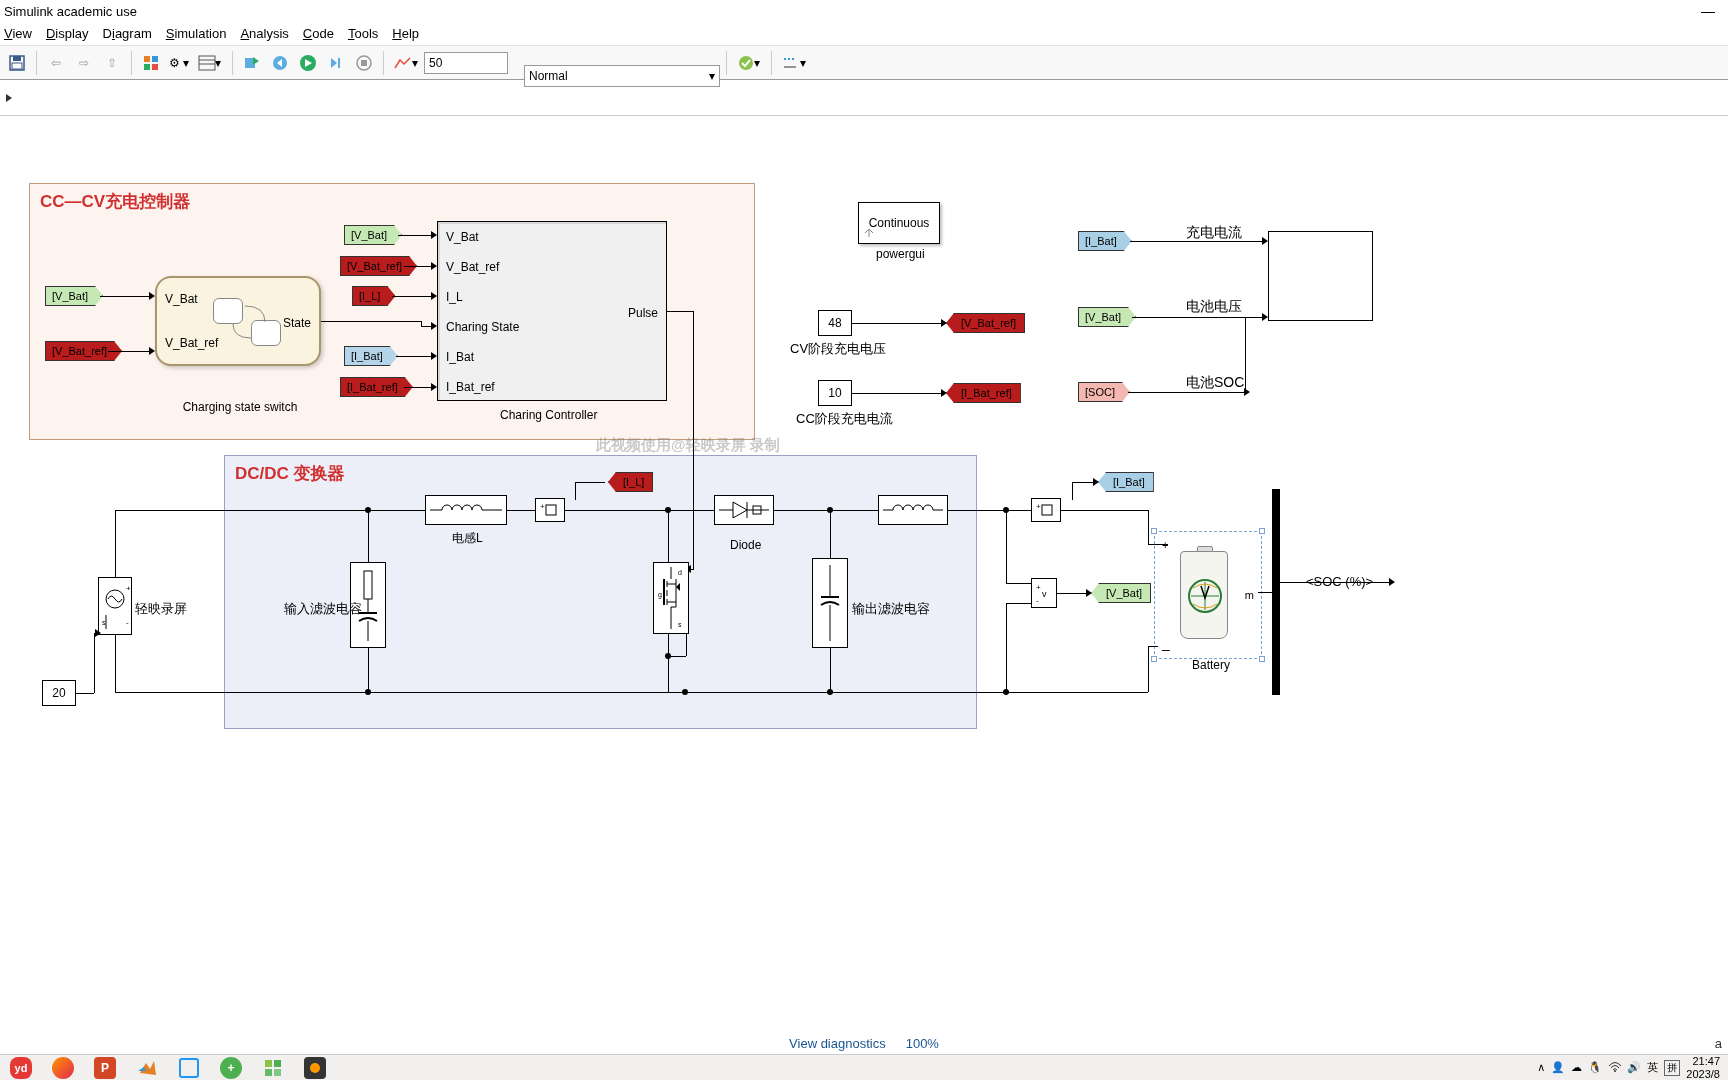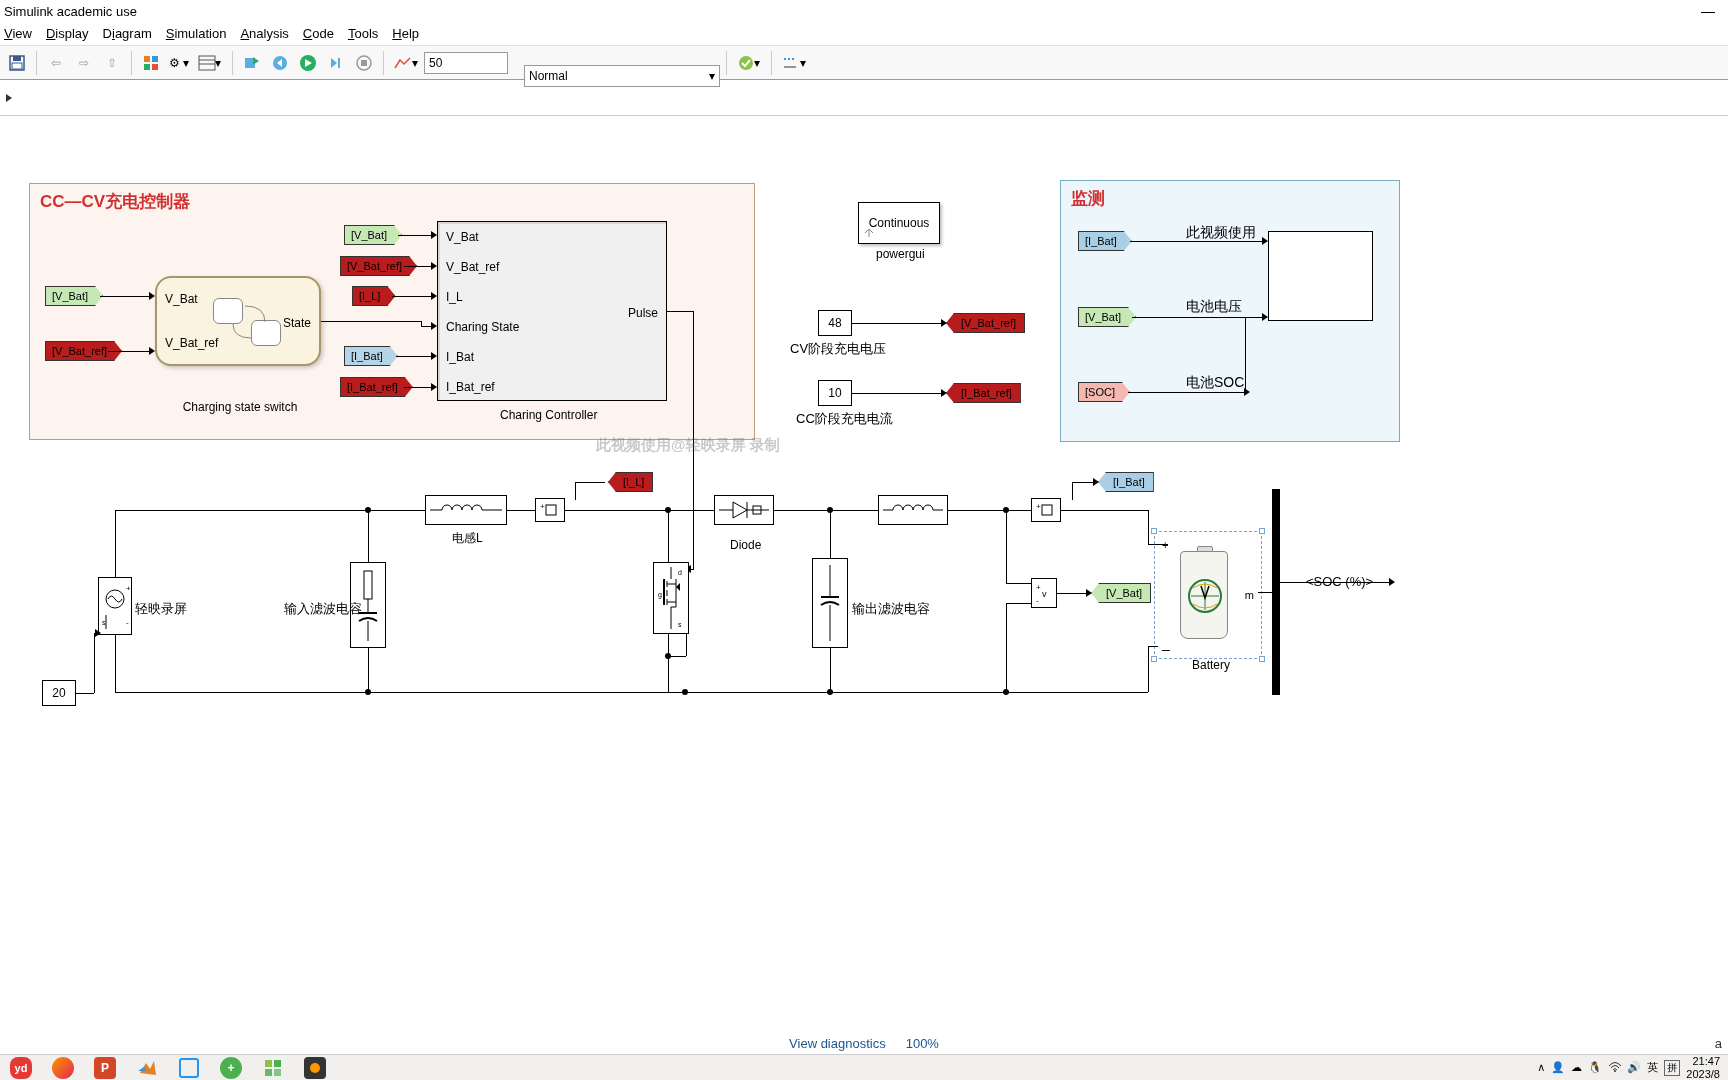--- a/index.html
+++ b/index.html
@@ -163,24 +163,24 @@
       <path d="M2 1 L8 5 L2 9 Z" fill="#333"></path>
     </svg>
 </div>
 
 <div class="canvas">
 
   <div class="region region-cc" style="left:29px; top:53px; width:726px; height:257px;">
     <div class="region-title" style="color:#d0302f">CC—CV充电控制器</div>
   </div>
 
-
-  <div class="region region-mon" style="left:1060px; top:50px; width:340px; height:262px;">
-    <div class="region-title" style="color:#d0302f">监测</div>
-  </div>
+  <div class="region region-dc" style="left:224px; top:325px; width:753px; height:274px;">
+    <div class="region-title" style="color:#d0302f">DC/DC 变换器</div>
+  </div>
+
 
   <div class="stateflow" style="left:155px; top:146px; width:166px; height:90px;">
     <div class="port-row" style="top:14px">V_Bat</div>
     <div class="port-row" style="bottom:14px">V_Bat_ref</div>
     <div class="port-row-r" style="top:38px">State</div>
     <div class="state-inner" style="left:56px; top:20px;"></div>
     <div class="state-inner" style="left:94px; top:42px;"></div>
     <svg style="position:absolute;left:58px;top:24px" width="70" height="40">
         <path d="M30 4 Q50 4 50 20" fill="none" stroke="#888"></path>
         <path d="M36 36 Q18 36 18 22" fill="none" stroke="#888"></path>
@@ -237,21 +237,21 @@
   <div class="const-block" style="left:818px; top:250px;">
       <span>10</span>
     </div>
   <div class="wire wire-h arrow-r" style="left:852px; top:263px; width:90px;"></div>
   <div class="tag goto tag-white" style="left:946px; top:253px;">[I_Bat_ref]</div>
   <div class="free-label-cn" style="left:796px; top:280px;">CC阶段充电电流</div>
 
   <div class="tag from tag-blue2" style="left:1078px; top:101px;">[I_Bat]</div>
   <div class="tag from tag-green" style="left:1078px; top:177px;">[V_Bat]</div>
   <div class="tag from tag-red" style="left:1078px; top:252px;">[SOC]</div>
-  <div class="free-label-cn" style="left:1186px; top:94px; font-size:14px">此视频使用</div>
+  <div class="free-label-cn" style="left:1186px; top:94px; font-size:14px">充电电流</div>
   <div class="free-label-cn" style="left:1186px; top:168px; font-size:14px">电池电压</div>
   <div class="free-label-cn" style="left:1186px; top:244px; font-size:14px">电池SOC</div>
   <div class="wire wire-h arrow-r" style="left:1130px; top:111px; width:133px;"></div>
   <div class="wire wire-h arrow-r" style="left:1132px; top:187px; width:131px;"></div>
   <div class="wire wire-h arrow-r" style="left:1128px; top:262px; width:117px;"></div>
   <div class="wire wire-v" style="left:1245px; top:187px; height:75px;"></div>
   <div class="wire wire-h" style="left:1245px; top:187px; width:18px;"></div>
   <div class="scope-block" style="left:1268px; top:101px; width:105px; height:90px;"></div>
 
   <div class="wire wire-h" style="left:667px; top:181px; width:26px;"></div>

